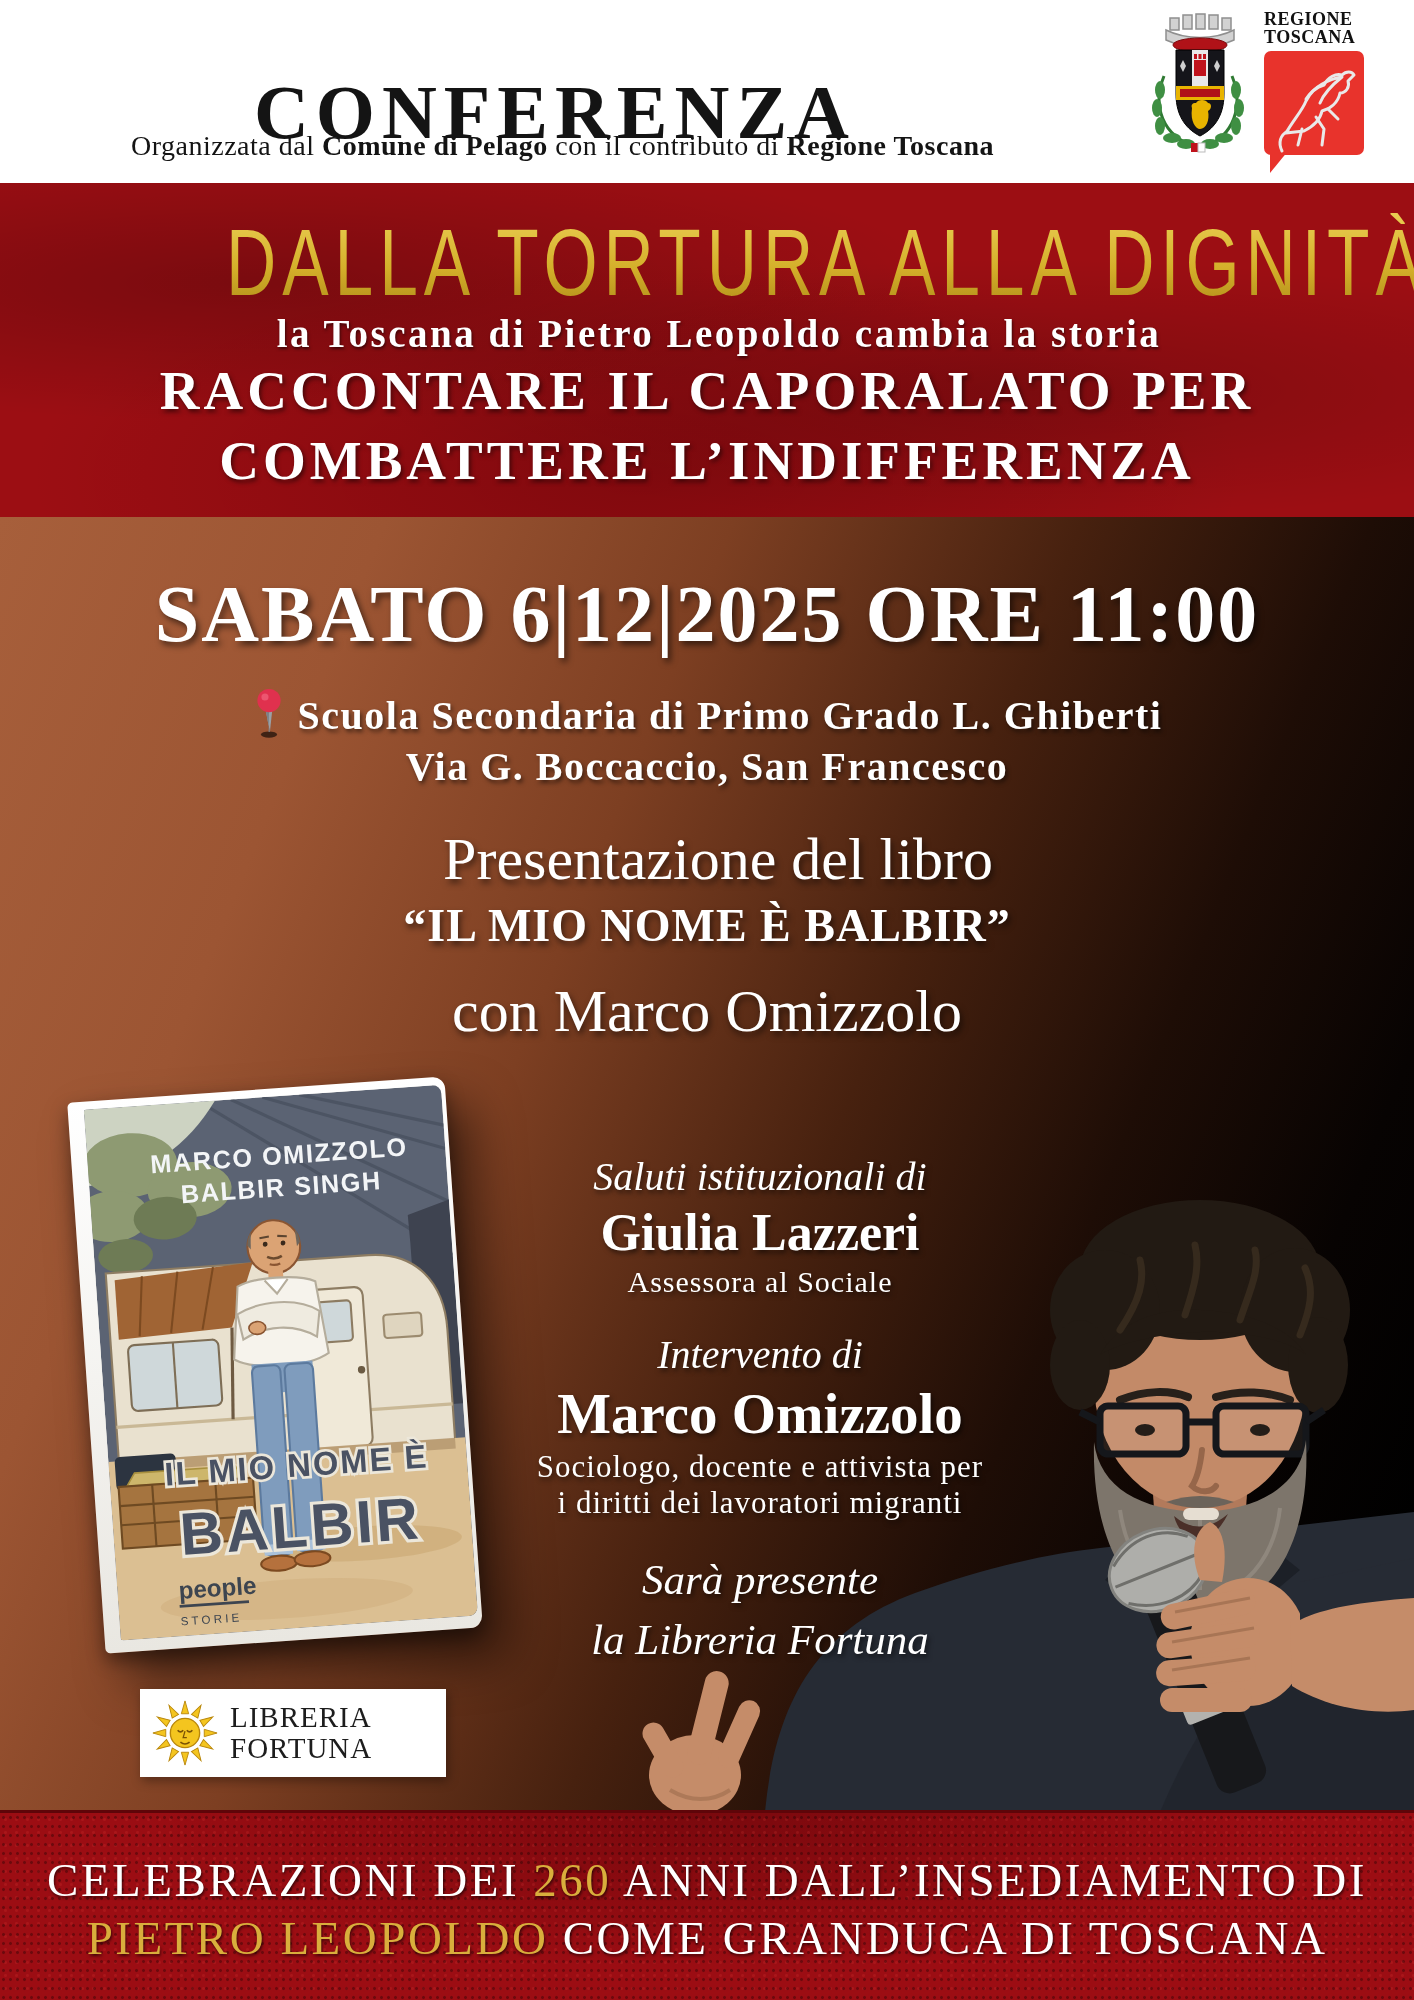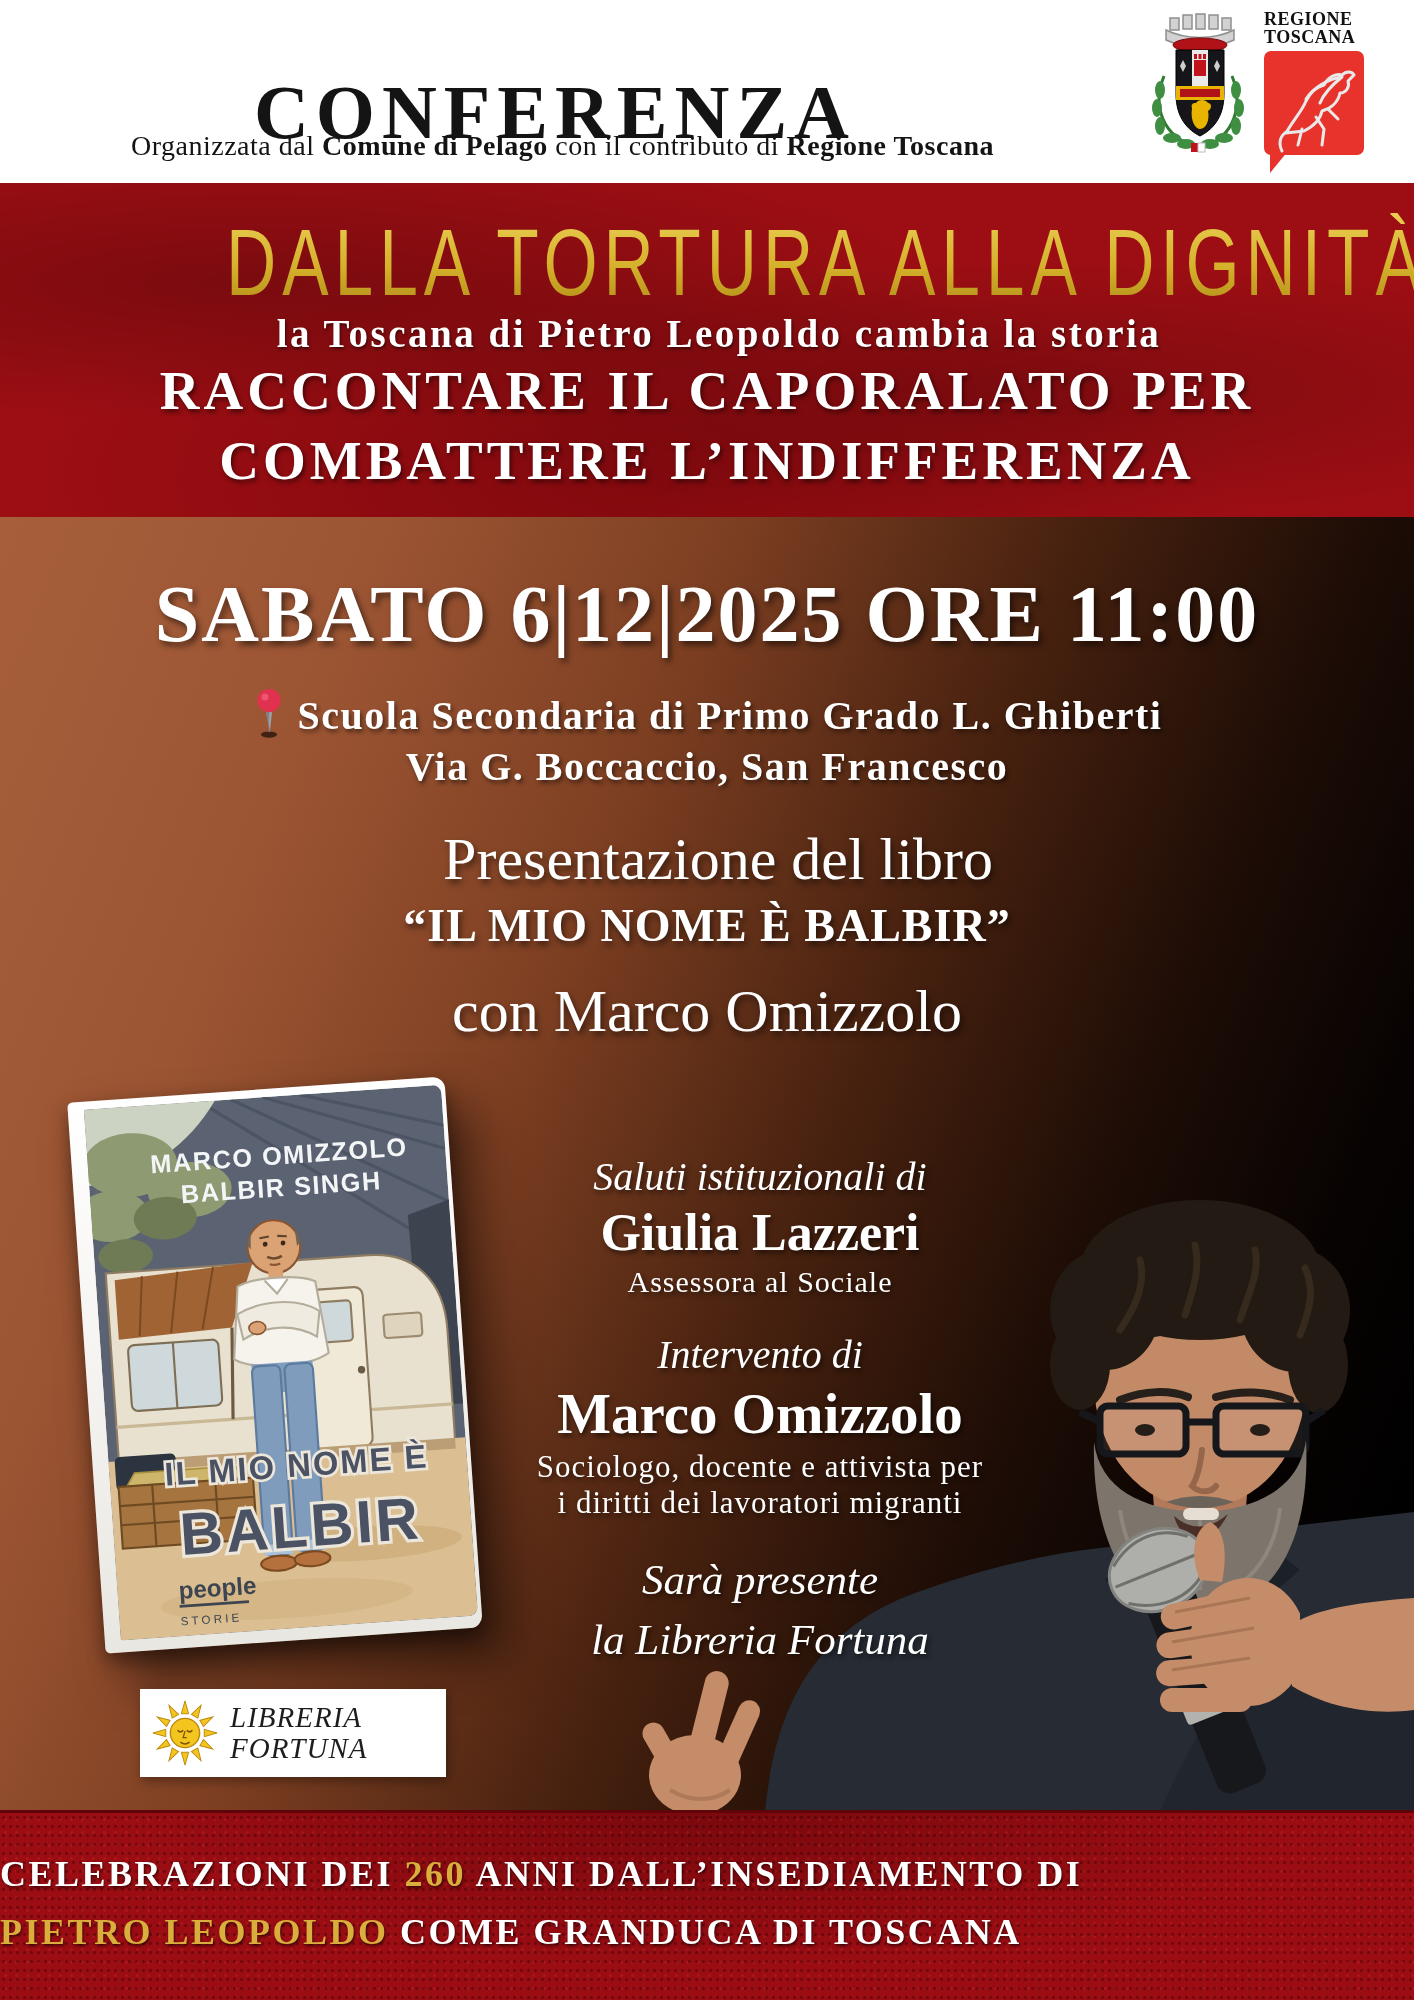--- a/index.html
+++ b/index.html
@@ -66,36 +66,36 @@
     transform:rotate(-4deg);background:linear-gradient(180deg,#ffffff,#e9e7e1);
     border-radius:5px 12px 12px 5px;padding:8px 4px 12px 16px;box-sizing:border-box;
     box-shadow:22px 30px 48px rgba(0,0,0,.5),0 8px 18px rgba(0,0,0,.4);}
   .cover{width:100%;height:100%;border-radius:3px 9px 9px 3px;overflow:hidden;position:relative;
     box-shadow:inset -12px 0 20px rgba(0,0,0,.28),inset 4px 0 8px rgba(0,0,0,.12);}
   .cover svg{display:block;width:100%;height:100%;}
 
   
   .lf-logo{position:absolute;left:140px;top:1172px;width:306px;height:88px;background:#fff;
     display:flex;align-items:center;gap:12px;padding:16px 12px;box-sizing:border-box;
-    box-shadow:2px 4px 10px rgba(0,0,0,.35);font-style:italic;}
+    box-shadow:2px 4px 10px rgba(0,0,0,.35);}
   .lf-text{font-family:"Liberation Serif",serif;font-size:29px;color:#1d1d1d;
     letter-spacing:1px;line-height:1.08;}
 
   
   .speaker{position:absolute;left:600px;top:633px;width:814px;height:662px;}
 
   
   .footer{position:absolute;left:0;top:1810px;width:1414px;height:190px;background-color:#9c0d13;
     border-top:3px solid #5f0509;z-index:5;
     background-image:radial-gradient(rgba(0,0,0,.30) 1px,transparent 1.6px),
       radial-gradient(rgba(255,80,70,.14) 1px,transparent 1.7px),
       radial-gradient(ellipse at 50% 0%,rgba(60,0,3,.35),transparent 60%);
     background-size:7px 9px,11px 13px,100% 100%;}
-  .f-line1,.f-line2{position:absolute;left:0;width:100%;text-align:left;color:#fff;
-    font-size:36px;font-weight:700;letter-spacing:2.5px;white-space:nowrap;
+  .f-line1,.f-line2{position:absolute;left:0;width:100%;text-align:center;color:#fff;
+    font-size:47px;font-weight:400;letter-spacing:2.5px;white-space:nowrap;
     text-shadow:1px 2px 3px rgba(0,0,0,.6);}
   .f-line1{top:40px;}
   .f-line2{top:98px;}
   .gold{color:#d9ae3c;}
 </style>
 </head>
 <body>
 
 <div class="poster">
 

